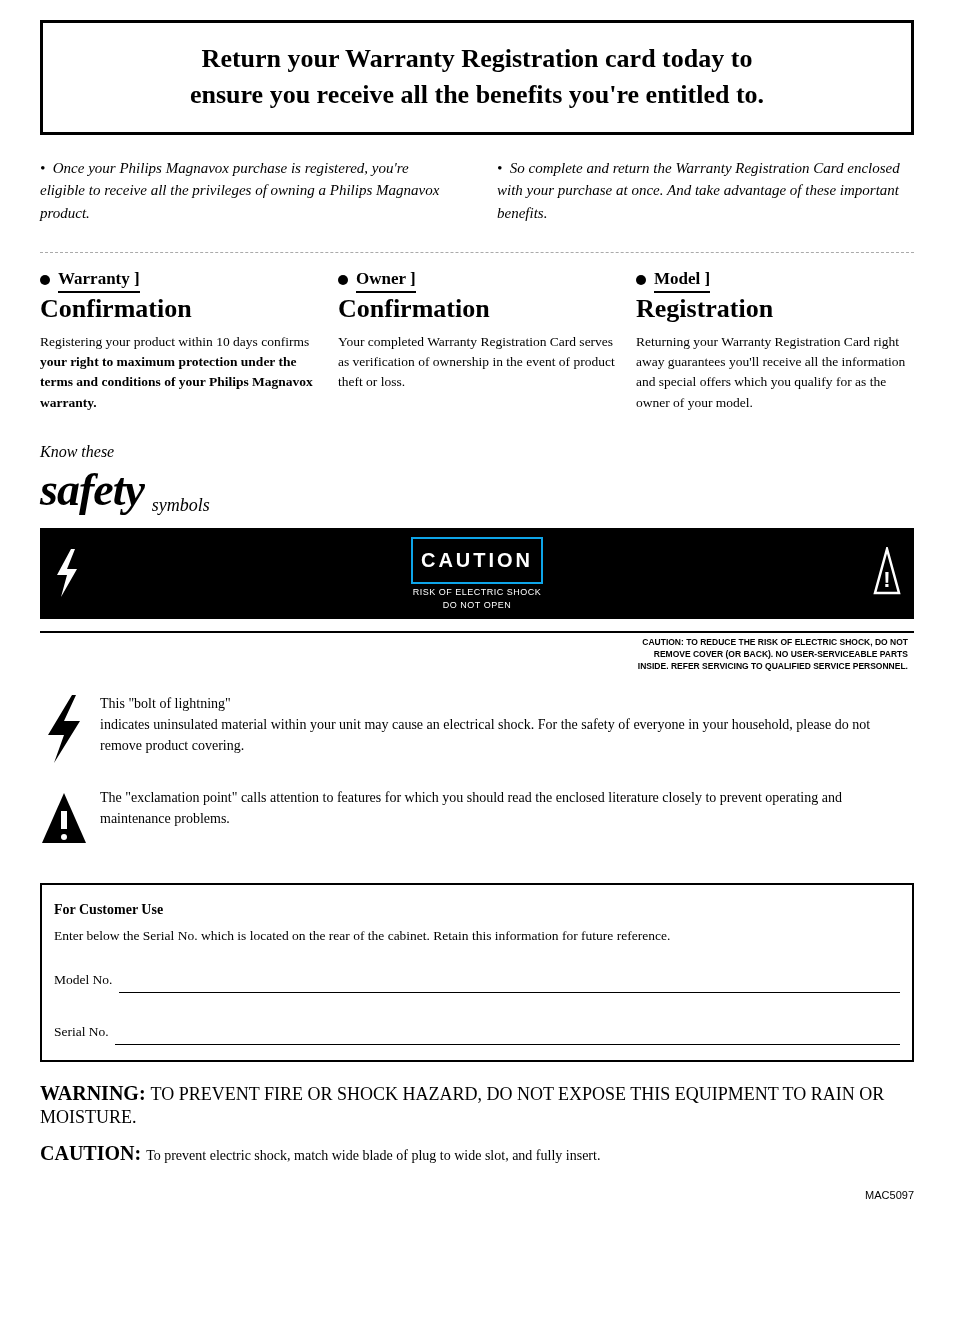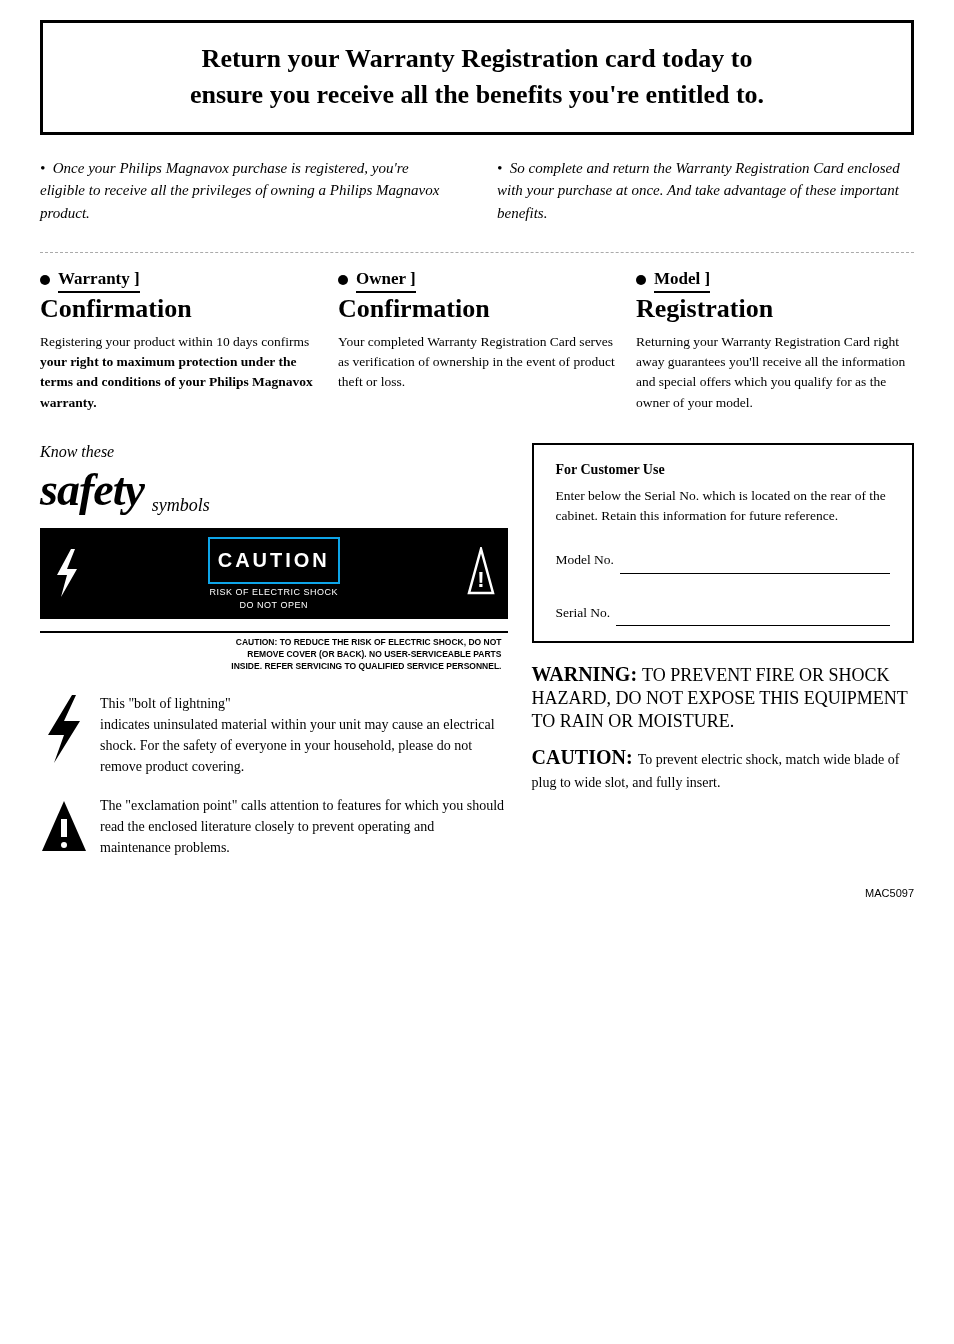--- a/index.html
+++ b/index.html
@@ -72,20 +72,21 @@
     }
     .col-body {
       font-size: 13.5px;
       line-height: 1.5;
     }
     .col-body strong { font-weight: bold; }
 
     .bottom-section {
       display: flex;
       gap: 24px;
+      flex-direction: column;
     }
     .left-bottom {
       flex: 1.1;
     }
     .right-bottom {
       flex: 0.9;
     }
 
     .safety-title {
       font-size: 16px;
@@ -167,21 +168,21 @@
       gap: 12px;
       margin-bottom: 8px;
     }
     .excl-icon-wrap {
       flex-shrink: 0;
       margin-top: 4px;
     }
 
     .customer-use-box {
       border: 2px solid #000;
-      padding: 14px 22px;
+      padding: 14px 12px;
       margin-bottom: 20px;
       font-size: 13.5px;
       line-height: 1.5;
     }
     .customer-use-title {
       font-weight: bold;
       font-size: 14px;
       margin-bottom: 6px;
     }
     .field-label {

